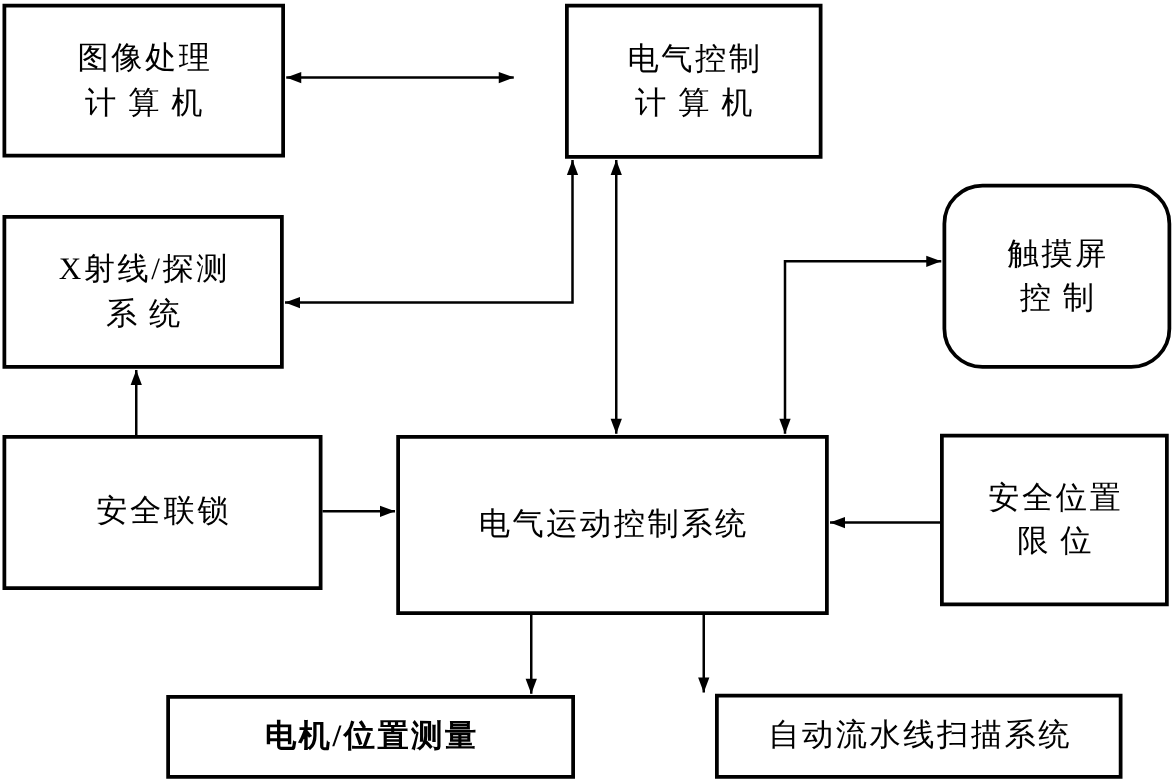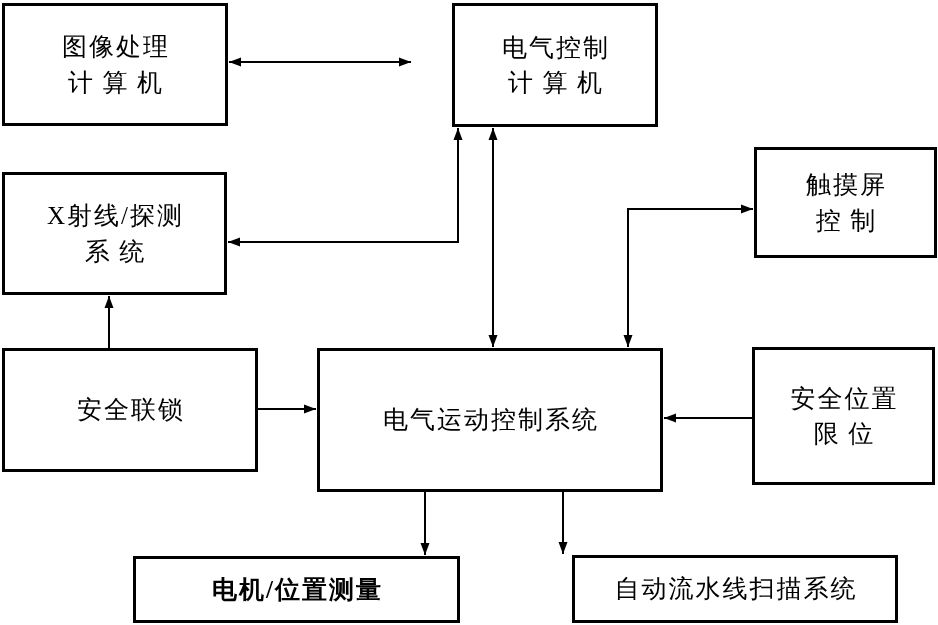--- a/index.html
+++ b/index.html
@@ -47,21 +47,21 @@
     letter-spacing: 2px;
     text-indent: 2px;
   }
   .node .line { display: block; white-space: nowrap; }
   .node .spread { letter-spacing: 0.38em; text-indent: 0.38em; }
 
   
   .n-image-computer   { left: 2px;   top: 3px;   width: 226px; height: 123px; }
   .n-control-computer { left: 412px; top: 3px;   width: 206px; height: 124px; margin-left: 40px; }
   .n-xray-system      { left: 2px;   top: 172px; width: 225px; height: 123px; }
-  .n-touchscreen      { left: 754px; top: 147px; width: 183px; height: 111px; }
+  .n-touchscreen      { left: 754px; top: 147px; width: 183px; height: 148px; border-radius: 32px; }
   .n-safety-interlock { left: 2px;   top: 348px; width: 256px; height: 124px; }
   .n-motion-control   { left: 317px; top: 348px; width: 346px; height: 144px; }
   .n-safety-limit     { left: 752px; top: 347px; width: 183px; height: 138px; }
   .n-motor-measure    { left: 133px; top: 556px; width: 327px; height: 67px; font-weight: bold; }
   .n-scanline-system  { left: 527px; top: 555px; width: 326px; height: 68px; margin-left: 45px; }
 </style>
 </head>
 <body>
 
 <div class="canvas">

